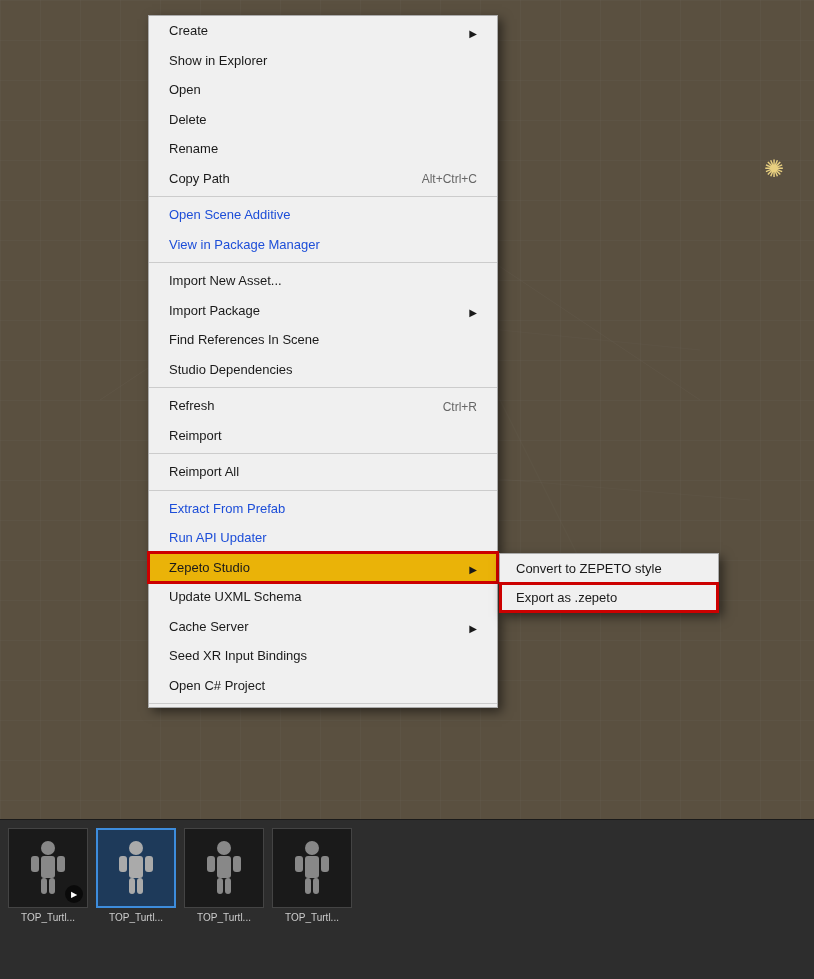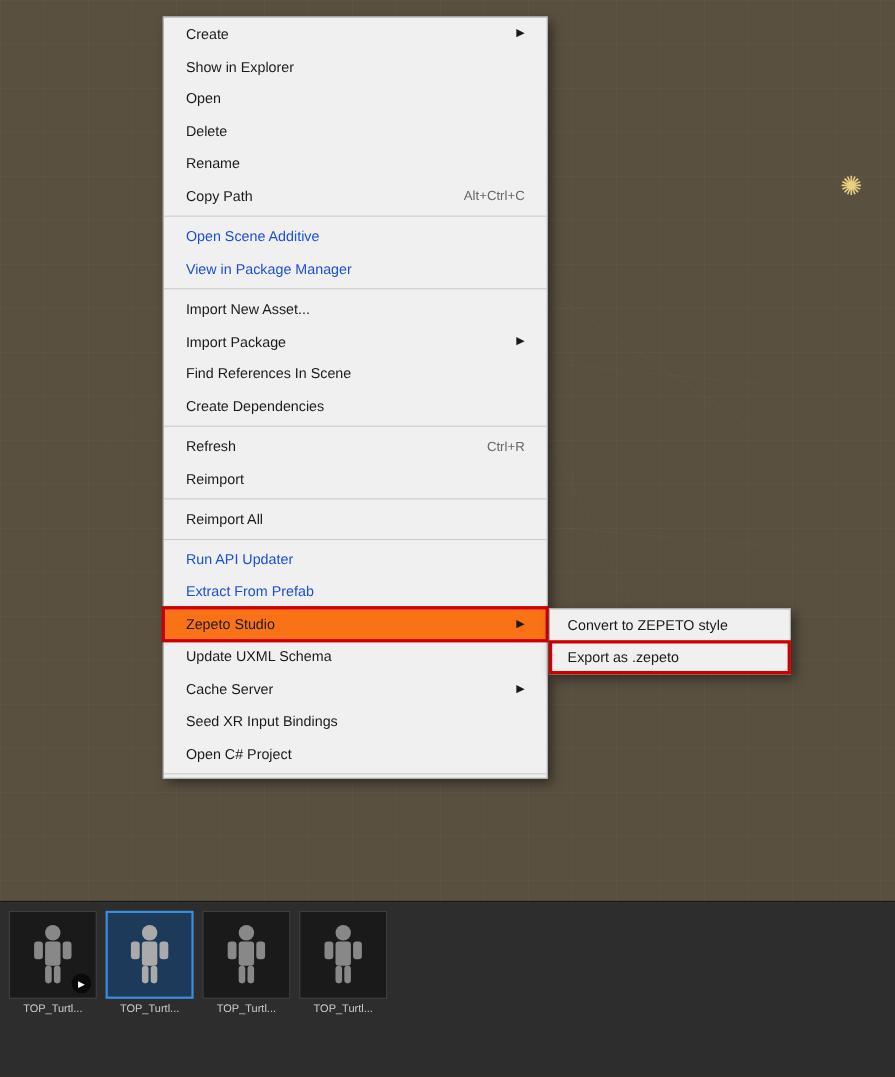--- a/index.html
+++ b/index.html
@@ -121,21 +121,21 @@
       box-shadow: 4px 4px 10px rgba(0,0,0,0.5);
       z-index: 100;
     }
 
     .menu-item {
       padding: 5px 20px 5px 20px;
       color: #1a1a1a;
       cursor: pointer;
       display: flex;
       justify-content: space-between;
-      align-items: center;
+      align-items: flex-end;
       white-space: nowrap;
       font-size: 13px;
       line-height: 1.5;
     }
 
     .menu-item.disabled {
       color: #1d4ed8;
       cursor: default;
     }
 
@@ -249,49 +249,49 @@
     <span>Import Package</span>
     <span class="arrow">▶</span>
   </div>
 
 
   <div class="menu-item">
     <span>Find References In Scene</span>
   </div>
 
   <div class="menu-item">
-    <span>Create Dependencies</span>
+    <span>Studio Dependencies</span>
   </div>
   <div class="menu-separator"></div>
 
   <div class="menu-item">
     <span>Refresh</span>
     <span class="shortcut">Ctrl+R</span>
   </div>
 
   <div class="menu-item">
     <span>Reimport</span>
   </div>
   <div class="menu-separator"></div>
 
   <div class="menu-item">
     <span>Reimport All</span>
   </div>
   <div class="menu-separator"></div>
 
   <div class="menu-item disabled">
+    <span>Extract From Prefab</span>
+  </div>
+
+  <div class="menu-item disabled">
     <span>Run API Updater</span>
   </div>
 
-  <div class="menu-item disabled">
-    <span>Extract From Prefab</span>
-  </div>
-
   <div class="submenu-container">
-    <div class="menu-item" style="outline: 3px solid #cc0000; outline-offset: -1px; background: #f97316;">
+    <div class="menu-item" style="outline: 3px solid #cc0000; outline-offset: -1px; background: #eab308;">
       <span>Zepeto Studio</span>
       <span class="arrow">▶</span>
     </div>
 
     <div class="submenu">
       <div class="submenu-item">Convert to ZEPETO style</div>
       <div class="submenu-item" style="outline: 3px solid #cc0000; outline-offset: -2px;">Export as .zepeto</div>
     </div>
   </div>
 

